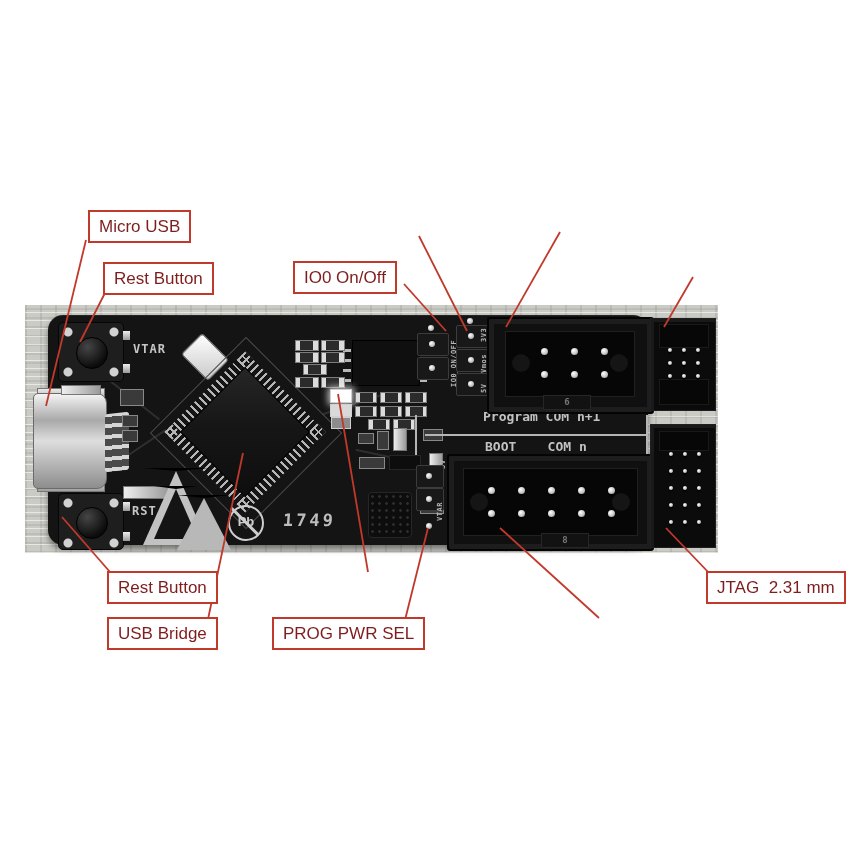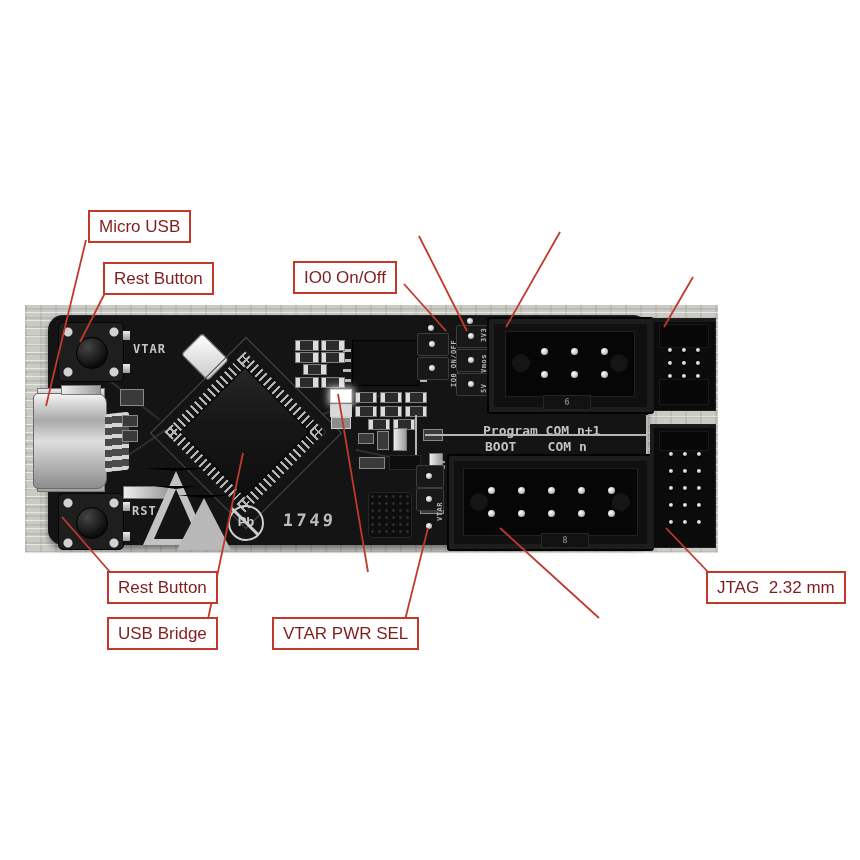--- a/index.html
+++ b/index.html
@@ -206,21 +206,21 @@
     <div class="vtext" style="left:414px;top:150px;height:14px;">5V</div>
     <div class="shunt" style="left:391px;top:160px;width:26px;">
         <div class="dot" style="left:9px;"></div>
       </div>
     <div class="shunt" style="left:391px;top:183px;width:26px;">
         <div class="dot" style="left:9px;"></div>
       </div>
     <div class="vtext" style="left:411px;top:186px;height:30px;">VTAR</div>
     <div class="pindot" style="left:401px;top:218px;"></div>
 
-    <div class="silk silk-com" style="left:458px;top:118px;">Program COM n+1</div>
+    <div class="silk silk-com" style="left:458px;top:104px;">Program COM n+1</div>
     <div class="silkline" style="left:400px;top:129px;width:222px;height:1.5px;"></div>
     <div class="silkline" style="left:390px;top:110px;width:1.5px;height:40px;"></div>
     <div class="silkline" style="left:621px;top:110px;width:1.5px;height:42px;"></div>
     <div class="silk silk-com" style="left:460px;top:134px;">BOOT    COM n</div>
 
     <div class="boxconn" style="left:462px;top:12px;width:163px;height:93px;">
       <div class="recess" style="left:16px;top:12px;width:128px;height:64px;">
         <div class="molded" style="left:6px;top:22px;"></div>
         <div class="molded" style="left:104px;top:22px;"></div>
       </div>
@@ -312,16 +312,16 @@
     <line x1="405" y1="620" x2="428" y2="528"></line>
     <line x1="710" y1="574" x2="666" y2="528"></line>
     <line x1="599" y1="618" x2="500" y2="528"></line>
   </svg>
 
   <div class="callout" style="left:88px;top:210px;">Micro USB</div>
   <div class="callout" style="left:103px;top:262px;">Rest Button</div>
   <div class="callout" style="left:293px;top:261px;">IO0 On/Off</div>
   <div class="callout" style="left:107px;top:571px;">Rest Button</div>
   <div class="callout" style="left:107px;top:617px;">USB Bridge</div>
-  <div class="callout" style="left:272px;top:617px;">VTAR PWR SEL</div>
-  <div class="callout" style="left:706px;top:571px;">JTAG  2.32 mm</div>
+  <div class="callout" style="left:272px;top:617px;">PROG PWR SEL</div>
+  <div class="callout" style="left:706px;top:571px;">JTAG  2.31 mm</div>
 
 </div>
 
 </body></html>

